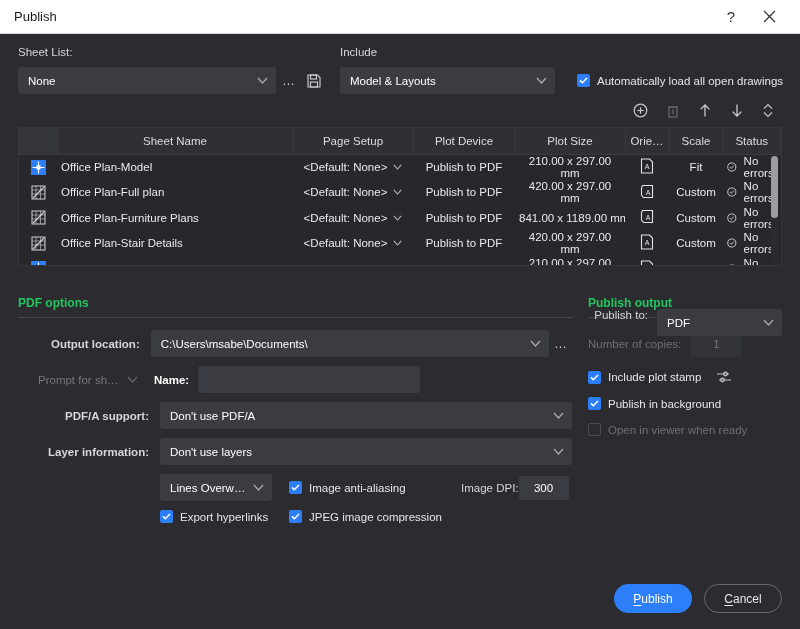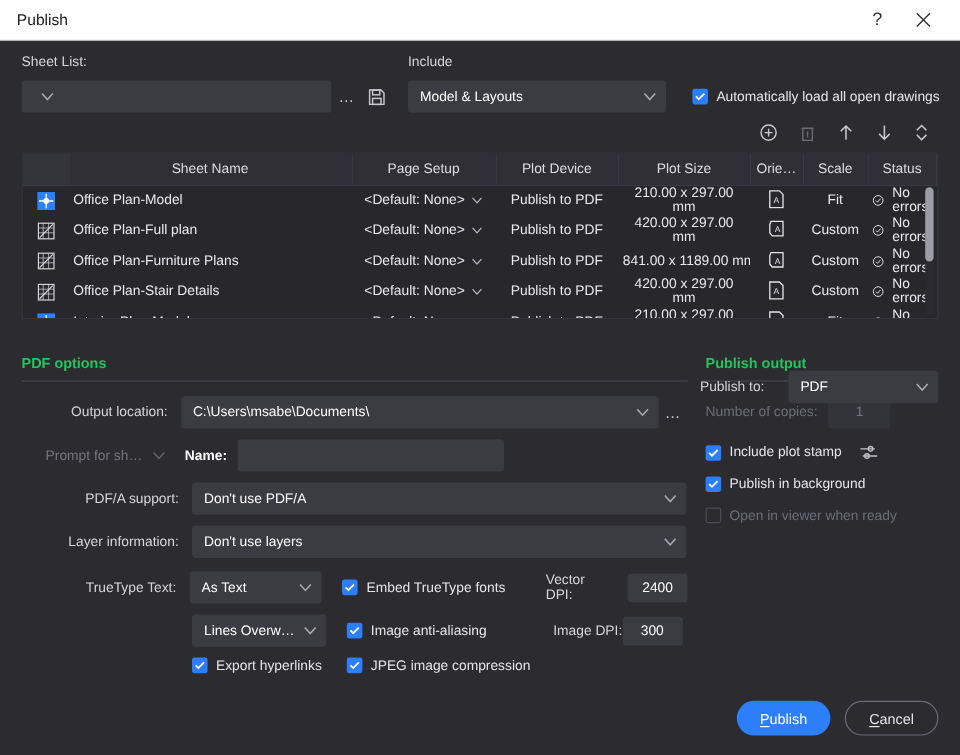--- a/index.html
+++ b/index.html
@@ -93,32 +93,32 @@
     width: 15px; height: 15px; display: block; margin: 0 auto;
   }
 
   .vscroll {
     position: absolute; right: 3px; top: 28px; width: 7px; bottom: 3px;
     background: #2a2a30;
   }
   .vscroll .thumb { width: 7px; height: 62px; background: #9c9ca6; border-radius: 4px; }
 
   
-  .publishto { position: absolute; right: 18px; top: 275px; display: flex; align-items: center; gap: 20px; }
+  .publishto { position: absolute; right: 18px; top: 275px; display: flex; align-items: flex-start; gap: 9px; }
 
   
   .lower { display: flex; margin-top: 30px; }
   .panel-left { width: 555px; }
   .panel-right { width: 190px; margin-left: 15px; }
 
   .sectitle { font-size: 12px; font-weight: bold; color: #22c55e; }
   .sechr { height: 1px; background: #45454d; margin: 7px 0 12px 0; }
 
   .frow { display: flex; align-items: center; margin-bottom: 9px; }
-  .frow .lbl { width: 142px; text-align: right; padding-right: 11px; font-size: 11.5px; color: #d6d6da; }
+  .frow .lbl { width: 142px; text-align: right; padding-right: 11px; font-size: 11.5px; color: #d6d6da; font-weight: bold; }
 
   .nameinput {
     background: #3b3b42; border: none; border-radius: 3px; height: 27px;
     flex: 1; color: #fff; font-size: 11.5px; padding: 0 8px;
     font-family: "Liberation Sans", sans-serif;
   }
   .numinput {
     background: #3b3b42; border: none; border-radius: 3px; height: 24px; width: 50px;
     color: #fff; font-size: 11.5px; text-align: center;
     font-family: "Liberation Sans", sans-serif;
@@ -150,20 +150,21 @@
 </div>
 
 <div class="dlg">
 
   <div class="toparea">
 
     <div class="grp-sheetlist">
       <div class="lblrow fieldlabel">Sheet List:</div>
       <div class="row">
         <div class="sel" style="width:258px">
+          <span class="val">None</span>
           <span class="chev">
             <svg width="11" height="7" viewBox="0 0 11 7">
                 <path d="M1 1 L5.5 6 L10 1" stroke="#cfcfd6" stroke-width="1.3" fill="none"></path>
               </svg>
           </span>
         </div>
         <div class="iconbtn" style="width:26px;height:27px;font-size:13px;letter-spacing:1px">…</div>
         <div class="iconbtn" style="width:24px;height:27px">
           <svg width="16" height="16" viewBox="0 0 16 16" fill="none" stroke="#c9c9cf" stroke-width="1.2">
             <path d="M2 2 h9.5 L14 4.5 V14 H2 Z"></path>
@@ -495,41 +496,20 @@
         <div class="sel" style="width:412px">
           <span class="val">Don't use layers</span>
           <span class="chev">
             <svg width="11" height="7" viewBox="0 0 11 7">
                 <path d="M1 1 L5.5 6 L10 1" stroke="#cfcfd6" stroke-width="1.3" fill="none"></path>
               </svg>
           </span>
         </div>
       </div>
 
-      <div class="frow" style="margin-top:11px">
-        <div class="lbl">TrueType Text:</div>
-        <div class="sel" style="width:112px">
-          <span class="val">As Text</span>
-          <span class="chev">
-            <svg width="11" height="7" viewBox="0 0 11 7">
-                <path d="M1 1 L5.5 6 L10 1" stroke="#cfcfd6" stroke-width="1.3" fill="none"></path>
-              </svg>
-          </span>
-        </div>
-        <div class="cb" style="margin-left:17px;width:170px">
-          <span class="cbbox">
-            <svg width="9" height="7" viewBox="0 0 9 7">
-                <path d="M1 3.4 L3.3 5.7 L8 1" stroke="#fff" stroke-width="1.5" fill="none"></path>
-              </svg>
-          </span>
-          <span class="cblabel">Embed TrueType fonts</span>
-        </div>
-        <span class="fieldlabel" style="margin-left:2px">Vector DPI:</span>
-        <input class="numinput" style="margin-left: 11px;" value="2400">
-      </div>
 
       <div class="frow">
         <div class="lbl"></div>
         <div class="sel" style="width:112px">
           <span class="val">Lines Overwrite</span>
           <span class="chev">
             <svg width="11" height="7" viewBox="0 0 11 7">
                 <path d="M1 1 L5.5 6 L10 1" stroke="#cfcfd6" stroke-width="1.3" fill="none"></path>
               </svg>
           </span>

